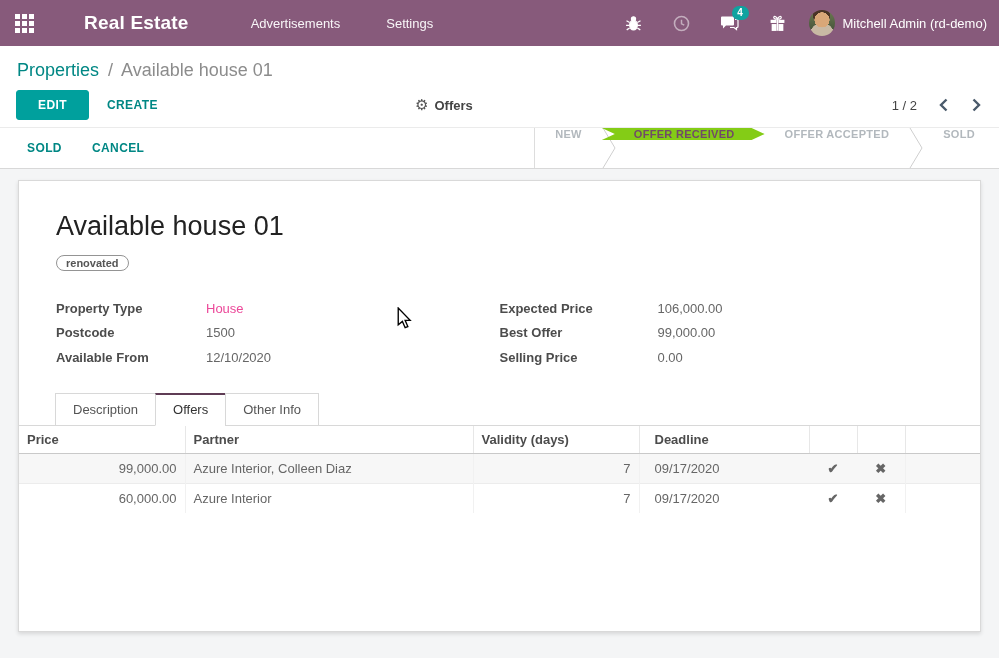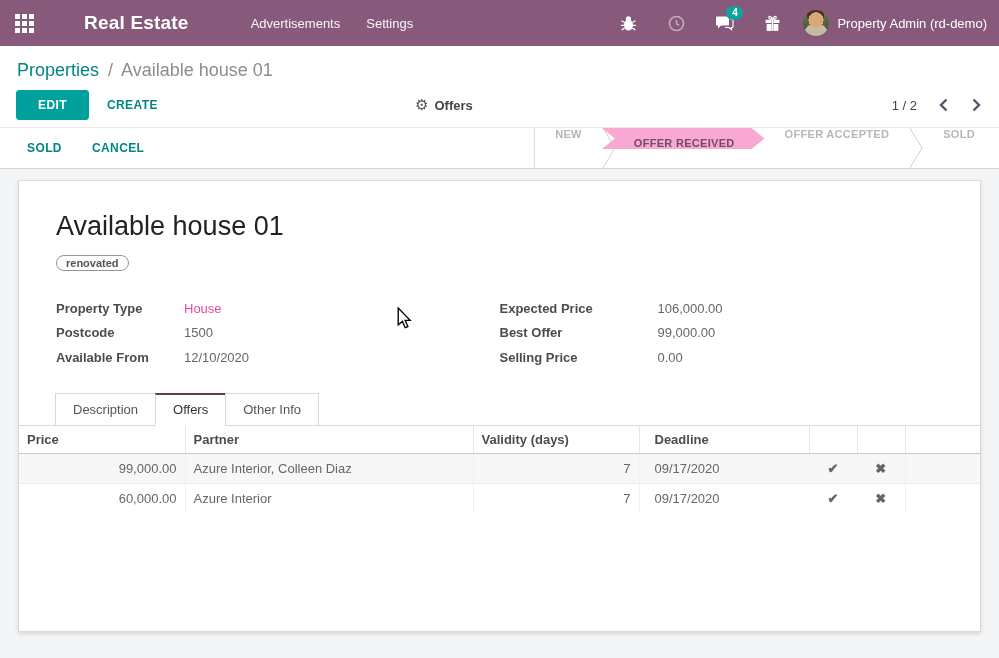--- a/index.html
+++ b/index.html
@@ -11,21 +11,21 @@
     overflow: hidden;
   }
 
   
   .navbar {
     height: 46px; background: #875A7B; color: #fff;
     display: flex; align-items: center;
   }
   .apps-btn { width: 48px; height: 46px; display: flex; align-items: center; justify-content: center; cursor: pointer; }
   .brand { font-size: 19px; font-weight: bold; margin-left: 36px; letter-spacing: .2px; }
-  .nav-menus { display: flex; gap: 22px; margin-left: 60px; font-size: 13px; }
+  .nav-menus { display: flex; gap: 42px; margin-left: 60px; font-size: 13px; }
   .nav-menu { opacity: .95; cursor: pointer; padding: 4px 2px; }
   .nav-right { margin-left: auto; display: flex; align-items: center; gap: 14px; padding-right: 12px; }
   .nav-ico { width: 34px; height: 30px; display: flex; align-items: center; justify-content: center; position: relative; cursor: pointer; }
   .badge {
     position: absolute; top: -2px; right: -2px; background: #0fa3a0; color: #fff;
     font-size: 10px; line-height: 14px; min-width: 17px; text-align: center;
     border-radius: 8px; padding: 0 4px; font-weight: bold;
   }
   .avatar {
     width: 26px; height: 26px; border-radius: 50%;
@@ -73,40 +73,40 @@
     letter-spacing: .4px; cursor: pointer; font-family: "Liberation Sans", sans-serif;
   }
   .stages { display: flex; align-items: flex-start; border-left: 1px solid #ddd; height: 100%; }
   .stage {
     display: flex; align-items: center; padding: 0 20px;
     font-size: 11px; font-weight: bold; letter-spacing: .3px; color: #b2b8bd;
     cursor: pointer; white-space: nowrap;
   }
   .stage-sep { align-self: center; }
   .stage.active {
-    background: #f9a8d4; color: #714B67;
-    padding: 9px 30px 0 32px; margin: 0 0 0 -14px; z-index: 1;
+    background: #84cc16; color: #714B67;
+    padding: 0 30px 0 32px; margin: 0 0 0 -14px; z-index: 1;
     clip-path: polygon(0 0, calc(100% - 13px) 0, 100% 50%, calc(100% - 13px) 100%, 0 100%, 13px 50%);
   }
 
   
   .card {
     position: absolute; left: 18px; top: 180px; width: 963px; height: 452px;
     background: #fff; border: 1px solid #d9d9d9;
     box-shadow: 0 2px 4px rgba(0,0,0,.12);
   }
   .sheet-title { margin: 30px 0 0 37px; font-size: 27px; font-weight: 400; color: #222; }
   .tag-pill {
     display: inline-block; margin: 13px 0 0 37px; border: 1px solid #949494;
     border-radius: 10px; padding: 1px 9px; font-size: 11px; color: #555; font-weight: bold;
   }
   .fields { display: flex; margin: 25px 37px 0 37px; }
   .fcol { flex: 1; }
   .frow { display: flex; min-height: 24.5px; align-items: center; }
-  .flabel { width: 128px; font-size: 13px; font-weight: bold; color: #4c4c4c; }
+  .flabel { width: 150px; font-size: 13px; font-weight: bold; color: #4c4c4c; }
   .fcol.right .flabel { width: 158px; }
   .fvalue { font-size: 13px; color: #666; }
   .fvalue.link { color: #ec4899; cursor: pointer; text-align: right; }
 
   
   .tabs { margin-top: 23px; padding-left: 36px; border-bottom: 1px solid #d8d8d8; display: flex; }
   .tab {
     padding: 8px 17px; font-size: 13px; color: #555; background: #fff;
     border: 1px solid #d8d8d8; margin-bottom: -1px; cursor: pointer;
   }
@@ -186,21 +186,21 @@
           <rect x="1.5" y="4.5" width="13" height="3"></rect>
           <rect x="2.5" y="8.5" width="11" height="6.5"></rect>
           <rect x="7.1" y="4.5" width="1.8" height="10.5" fill="#875A7B"></rect>
           <rect x="7.3" y="4.7" width="1.4" height="10.1"></rect>
         </g>
         <path d="M8 4 C5 4 4 2.8 4.6 1.8 C5.3 0.8 7.2 1.5 8 4 C8.8 1.5 10.7 0.8 11.4 1.8 C12 2.8 11 4 8 4 Z" fill="none" stroke="#fff" stroke-width="1.1"></path>
       </svg>
     </div>
     <div style="display:flex;align-items:center;gap:8px;cursor:pointer">
       <span class="avatar"></span>
-      <span class="user-name">Property Admin (rd-demo)</span>
+      <span class="user-name">Mitchell Admin (rd-demo)</span>
     </div>
   </div>
 </nav>
 
 <div class="panel">
   <div class="breadcrumb">
     <span class="bc-parent">Properties</span>
     <span class="bc-sep">/</span>
     <span class="bc-current">Available house 01</span>
   </div>

